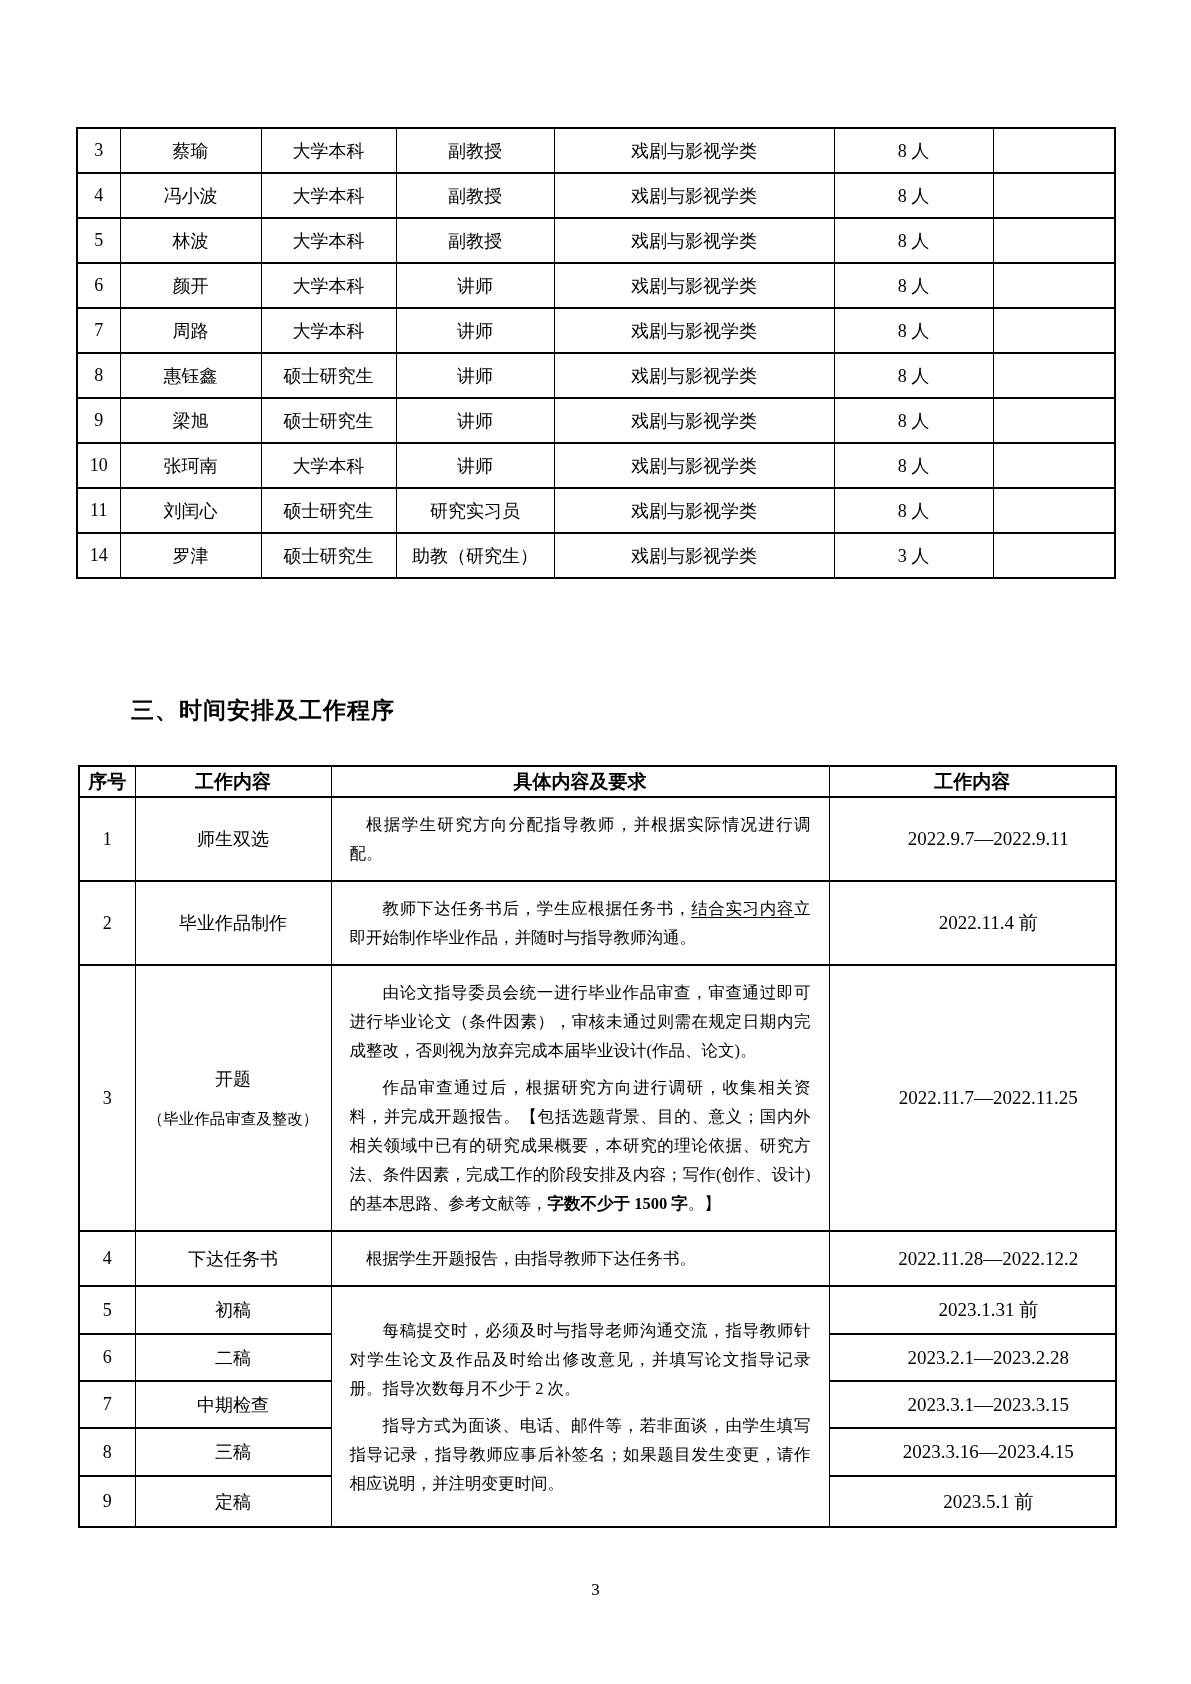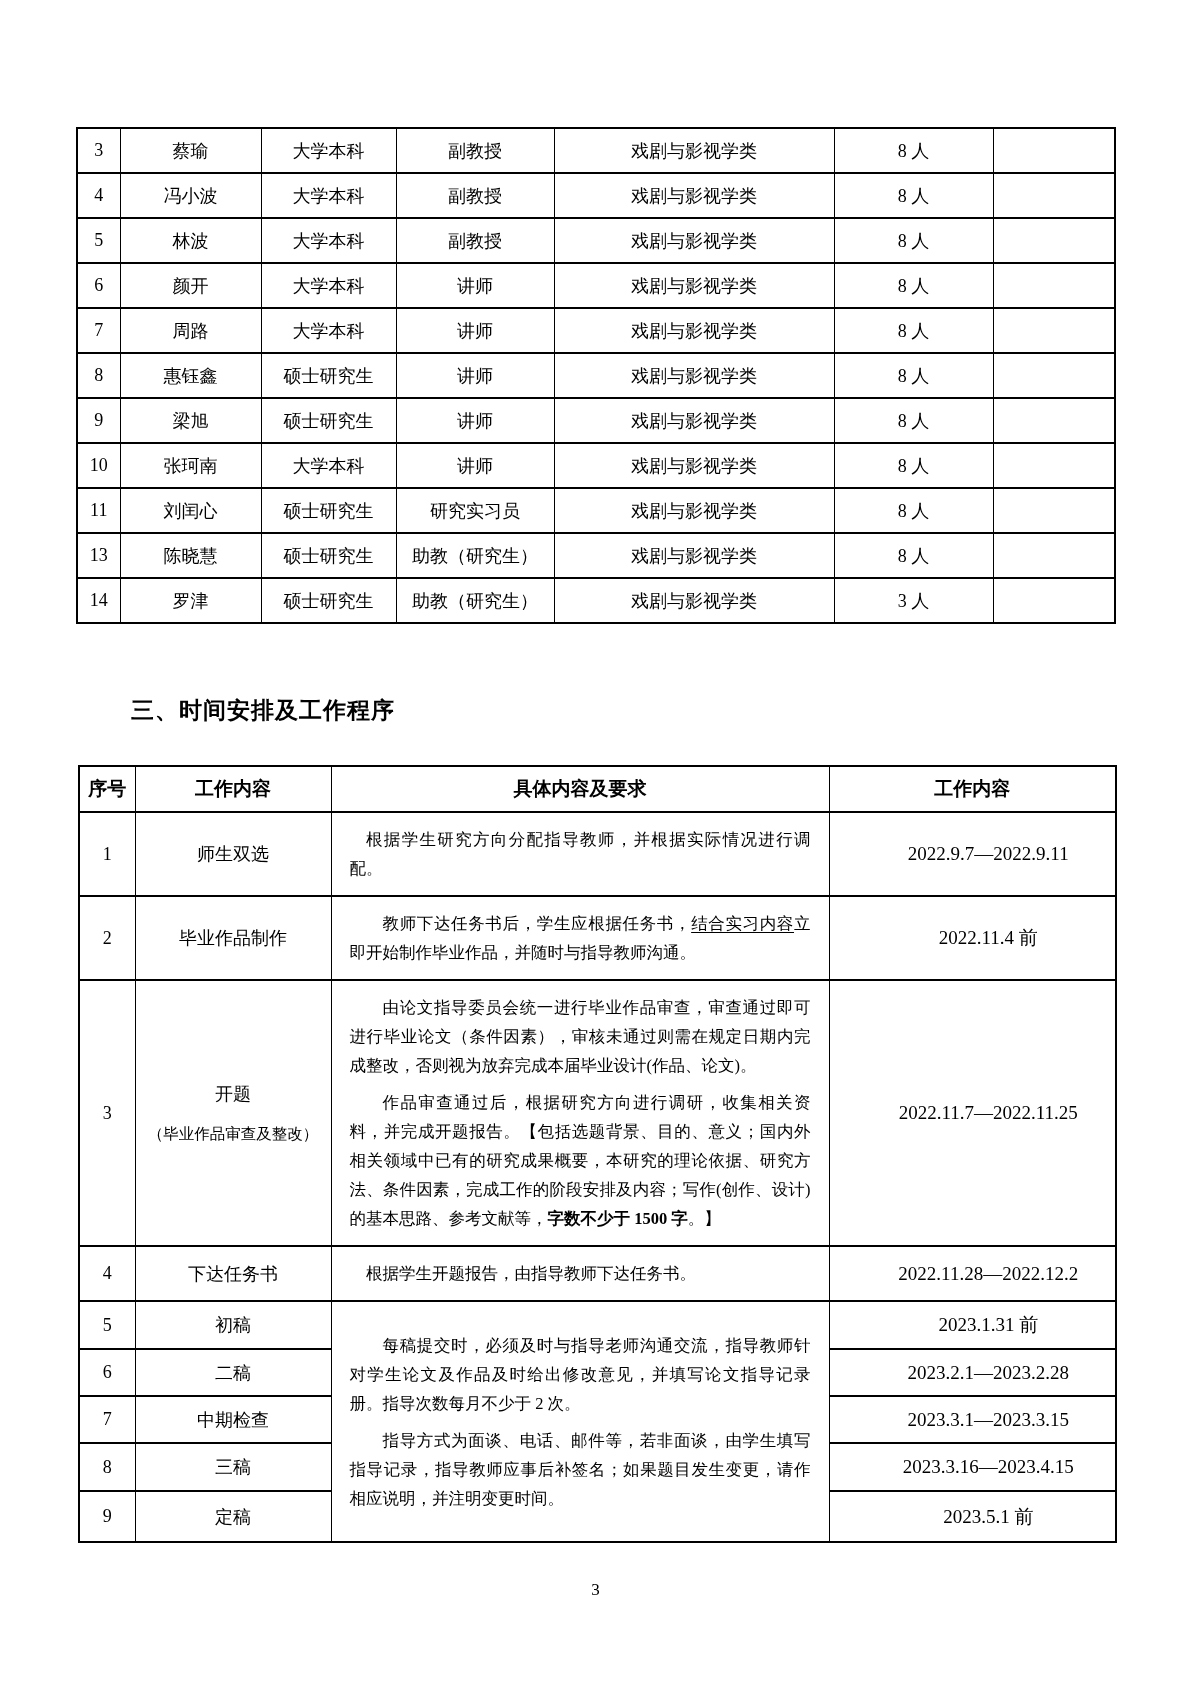--- a/index.html
+++ b/index.html
@@ -160,29 +160,20 @@
       <tr>
         <td>11</td>
         <td>刘闰心</td>
         <td>硕士研究生</td>
         <td>研究实习员</td>
         <td>戏剧与影视学类</td>
         <td>8 人</td>
         <td></td>
       </tr>
       <tr>
-        <td>13</td>
-        <td>陈晓慧</td>
-        <td>硕士研究生</td>
-        <td>助教（研究生）</td>
-        <td>戏剧与影视学类</td>
-        <td>8 人</td>
-        <td></td>
-      </tr>
-      <tr>
         <td>14</td>
         <td>罗津</td>
         <td>硕士研究生</td>
         <td>助教（研究生）</td>
         <td>戏剧与影视学类</td>
         <td>3 人</td>
         <td></td>
       </tr>
     </tbody>
   </table>
@@ -190,21 +181,21 @@
   <div class="heading">三、时间安排及工作程序</div>
 
   <table class="t2">
     <colgroup>
       <col style="width:56px">
         <col style="width:196px">
         <col style="width:498px">
         <col style="width:287px">
     </colgroup>
     <tbody>
-      <tr style="height:46px">
+      <tr style="height:31px">
         <th>序号</th>
         <th>工作内容</th>
         <th>具体内容及要求</th>
         <th>工作内容</th>
       </tr>
 
       <tr style="height:48px">
         <td class="no">1</td>
         <td class="work">师生双选</td>
         <td class="desc">

